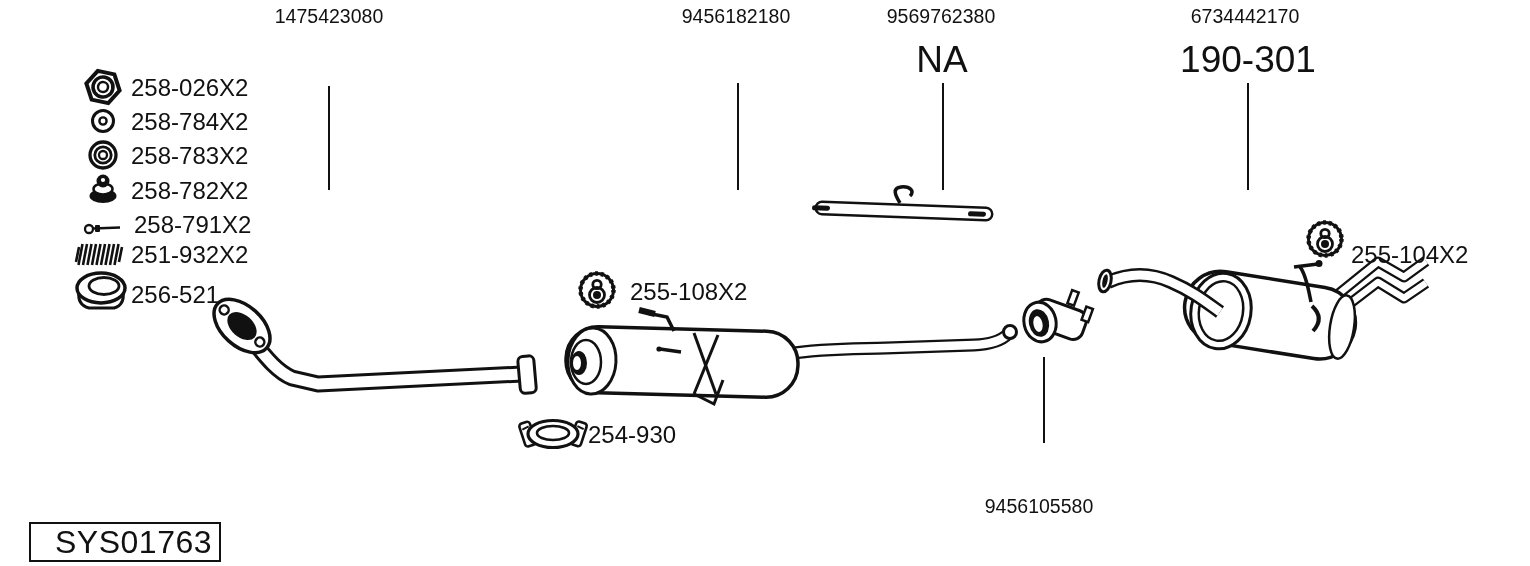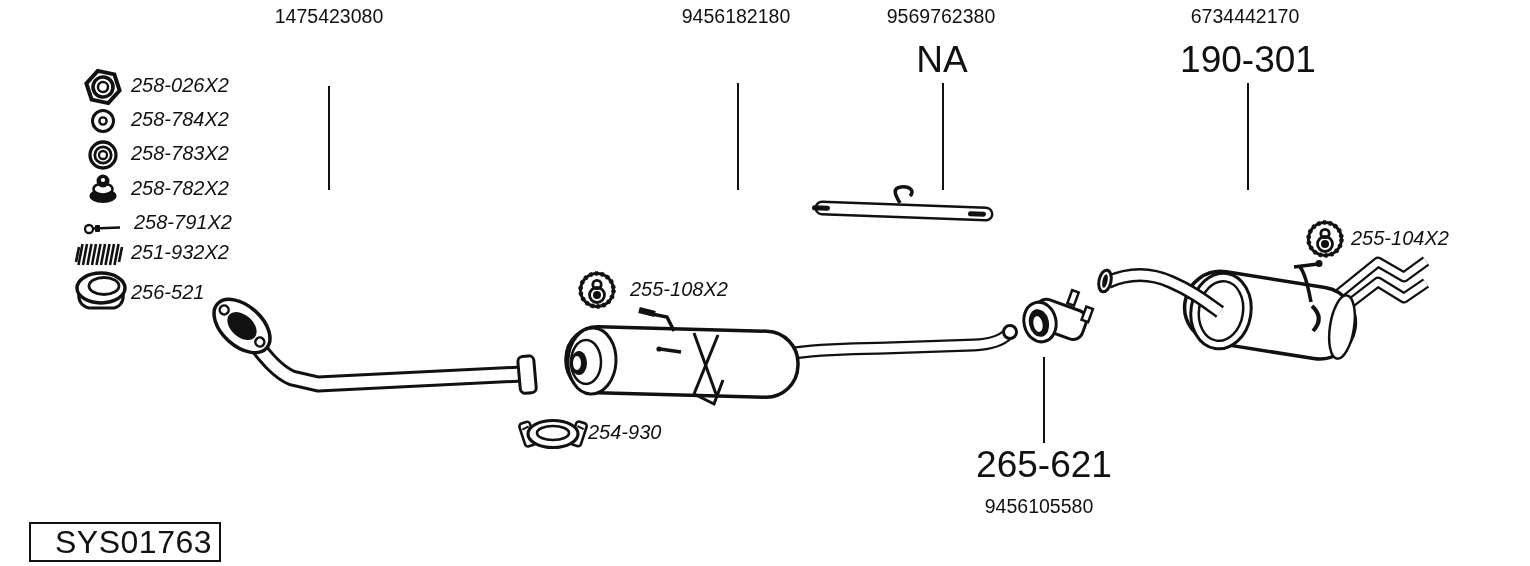--- a/index.html
+++ b/index.html
@@ -2,21 +2,21 @@
 <html><head>
 <meta charset="utf-8">
 <style>
   html,body{margin:0;padding:0;background:#fff;}
   .stage{position:relative;width:1530px;height:566px;background:#fff;overflow:hidden;
          font-family:"Liberation Sans", sans-serif;color:#111;margin-left:26px;}
   .stage svg{position:absolute;left:0;top:0;}
   .lbl{position:absolute;white-space:nowrap;line-height:1.05;}
   .oe{font-size:19.5px;transform:translateX(-50%);}
   .pn{font-size:37px;transform:translateX(-50%);}
-  .fit{font-size:20px;font-style:italic;}
+  .fit{font-size:24px;}
   .sys-box{position:absolute;left:3px;top:522px;width:158px;height:33px;border:2.5px solid #111;
            font-size:32px;line-height:34px;padding:1px 6px 2px 24px;letter-spacing:0.5px;}
 </style>
 </head>
 <body>
 
 <div class="stage">
 
   <svg width="1530" height="566" viewBox="0 0 1530 566">
 
@@ -179,32 +179,31 @@
   <div class="lbl oe" style="left:303px;top:6px">1475423080</div>
 
   <div class="lbl oe" style="left:710px;top:6px">9456182180</div>
 
   <div class="lbl oe" style="left:915px;top:6px">9569762380</div>
   <div class="lbl pn" style="left:916px;top:41px">NA</div>
 
   <div class="lbl oe" style="left:1219px;top:6px">6734442170</div>
   <div class="lbl pn" style="left:1222px;top:41px">190-301</div>
 
-  <div class="lbl pn" style="left:1018px;top:446px">265-621</div>
   <div class="lbl oe" style="left:1013px;top:496px">9456105580</div>
 
   <div class="lbl fit" style="left:105px;top:75px">258-026X2</div>
   <div class="lbl fit" style="left:105px;top:109px">258-784X2</div>
   <div class="lbl fit" style="left:105px;top:143px">258-783X2</div>
   <div class="lbl fit" style="left:105px;top:178px">258-782X2</div>
   <div class="lbl fit" style="left:108px;top:212px">258-791X2</div>
   <div class="lbl fit" style="left:105px;top:242px">251-932X2</div>
   <div class="lbl fit" style="left:105px;top:282px">256-521</div>
 
   <div class="lbl fit" style="left:604px;top:279px">255-108X2</div>
   <div class="lbl fit" style="left:562px;top:422px">254-930</div>
-  <div class="lbl fit" style="left:1325px;top:228px">255-104X2</div>
+  <div class="lbl fit" style="left:1325px;top:242px">255-104X2</div>
 
   <div class="sys-box">
     <span>SYS01763</span>
   </div>
 
 </div>
 
 </body></html>

